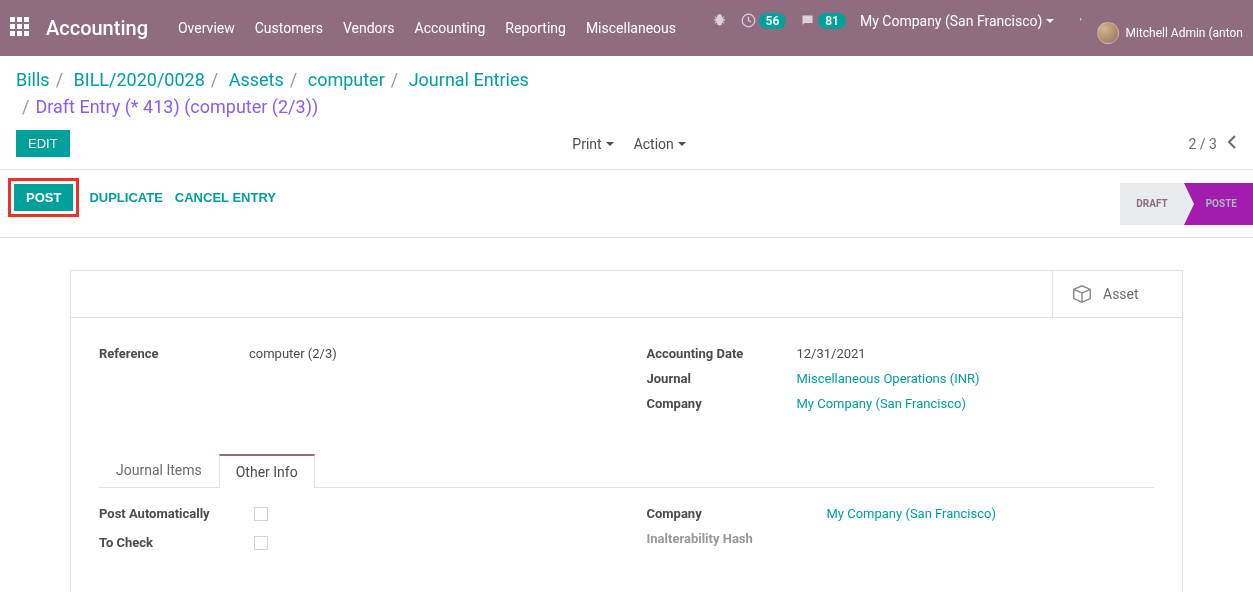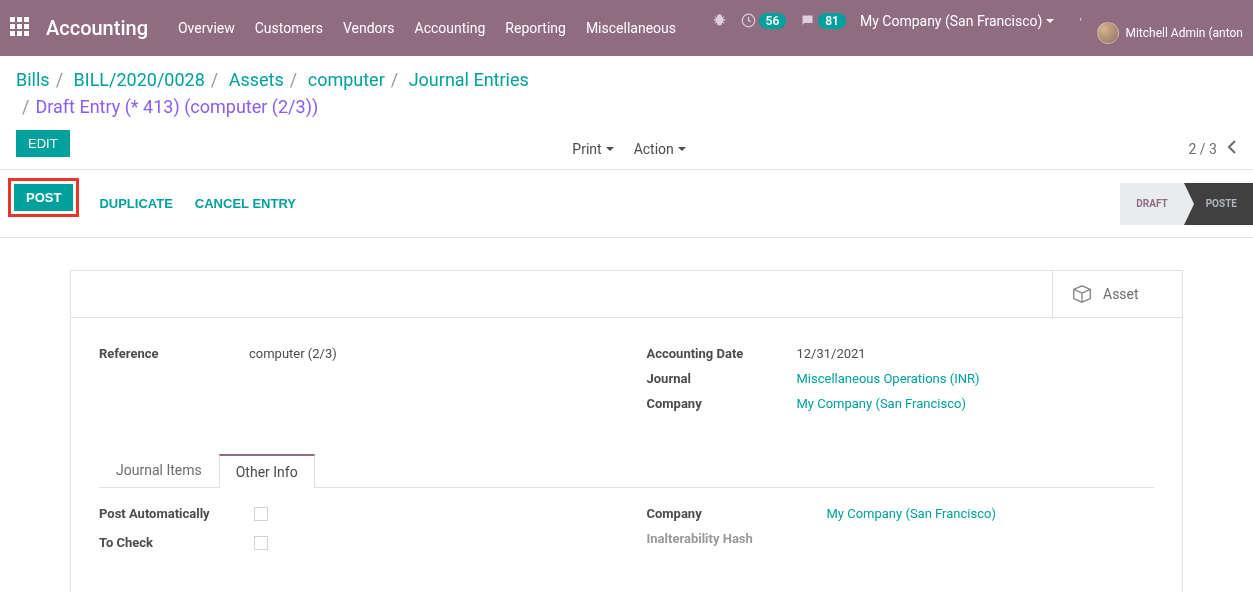--- a/index.html
+++ b/index.html
@@ -19,37 +19,37 @@
 .user-box { display: flex; align-items: center; gap: 6px; color: #fff; font-size: 12px; cursor: pointer; margin-top: 9px; }
 .avatar { width: 22px; height: 22px; border-radius: 50%; background: radial-gradient(circle at 30% 30%, #d9b38c, #8d6e63); border: 1px solid rgba(255,255,255,0.3); }
 .caret-down { width: 0; height: 0; border-left: 4px solid transparent; border-right: 4px solid transparent; border-top: 4px solid currentColor; display: inline-block; }
 
 .breadcrumb-zone { padding: 10px 16px 6px 16px; }
 .breadcrumb { font-size: 18px; line-height: 1.5; }
 .breadcrumb a { color: #00a09d; text-decoration: none; cursor: pointer; }
 .breadcrumb .sep { color: #9a9a9a; margin: 0 6px; }
 .breadcrumb .current { color: #8b5cf6; }
 
-.actionbar { display: flex; align-items: flex-end; padding: 4px 16px 12px 16px; }
+.actionbar { display: flex; align-items: center; padding: 4px 16px 12px 16px; }
 .btn-edit { background: #00a09d; color: #fff; border: none; padding: 6px 12px; font-size: 13px; font-weight: 500; cursor: pointer; text-transform: uppercase; }
 .action-center { margin: 0 auto; display: flex; gap: 20px; }
 .action-drop { color: #4c4c4c; font-size: 14px; cursor: pointer; display: flex; align-items: center; gap: 4px; }
 .pager { display: flex; align-items: center; gap: 10px; font-size: 14px; color: #6c6c6c; }
 .pager-arrow { cursor: pointer; color: #6c6c6c; }
 
 .statusbar { display: flex; align-items: center; border-top: 1px solid #dee2e6; border-bottom: 1px solid #dee2e6; padding: 0; }
-.statusbar-left { display: flex; align-items: flex-end; padding: 8px 0 20px 8px; gap: 18px; }
+.statusbar-left { display: flex; align-items: center; padding: 8px 0 20px 8px; gap: 8px; }
 .btn-post-wrap { border: 3px solid #e8342a; padding: 3px; }
 .btn-post { background: #00a09d; color: #fff; border: none; padding: 6px 12px; font-size: 13px; font-weight: 700; cursor: pointer; text-transform: uppercase; }
 .btn-link { background: none; border: none; color: #00a09d; font-size: 13px; font-weight: 700; cursor: pointer; text-transform: uppercase; padding: 6px 2px; }
 .status-steps { margin-left: auto; display: flex; align-items: stretch; height: 42px; }
 .step { display: flex; align-items: center; padding: 0 16px; font-size: 10px; font-weight: 700; text-transform: uppercase; position: relative; }
 .step.active { background: #e9ecef; color: #8f6c80; }
 .step.active::after { content: ""; position: absolute; right: -10px; top: 0; width: 0; height: 0; border-top: 21px solid transparent; border-bottom: 21px solid transparent; border-left: 10px solid #e9ecef; z-index: 1; }
-.step.inactive { color: #adb5bd; background: #404040; padding-left: 22px; }
+.step.inactive { color: #adb5bd; background: #a21caf; padding-left: 22px; }
 
 .content-wrap { padding: 0 70px; margin-top: 32px; }
 .form-card { border: 1px solid #dee2e6; background: #fff; }
 .stat-row { display: flex; justify-content: flex-end; border-bottom: 1px solid #dee2e6; }
 .stat-btn { border-left: 1px solid #dee2e6; padding: 12px 18px; display: flex; align-items: center; gap: 10px; cursor: pointer; min-width: 130px; }
 .stat-btn svg { width: 22px; height: 22px; fill: none; stroke: #888; stroke-width: 1.5; }
 .stat-btn span { color: #6c6c6c; font-size: 14px; }
 
 .form-body { padding: 28px 28px 20px 28px; }
 .field-grid { display: flex; gap: 40px; }

